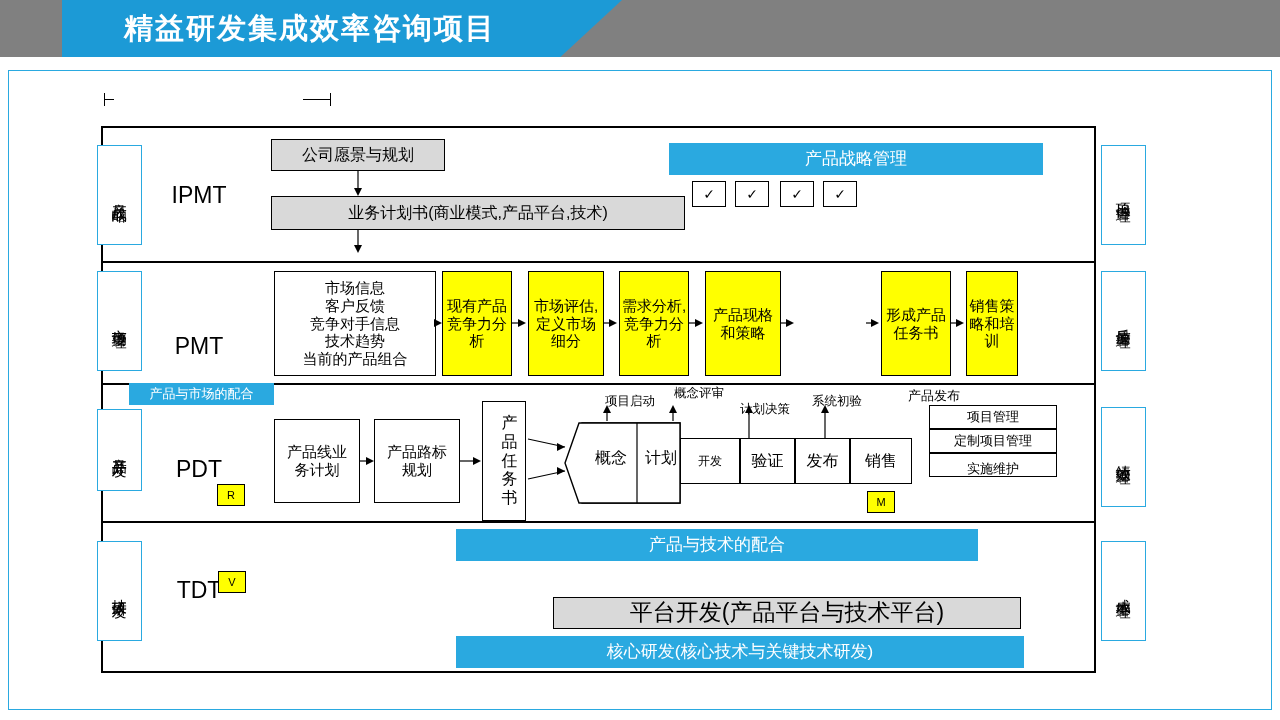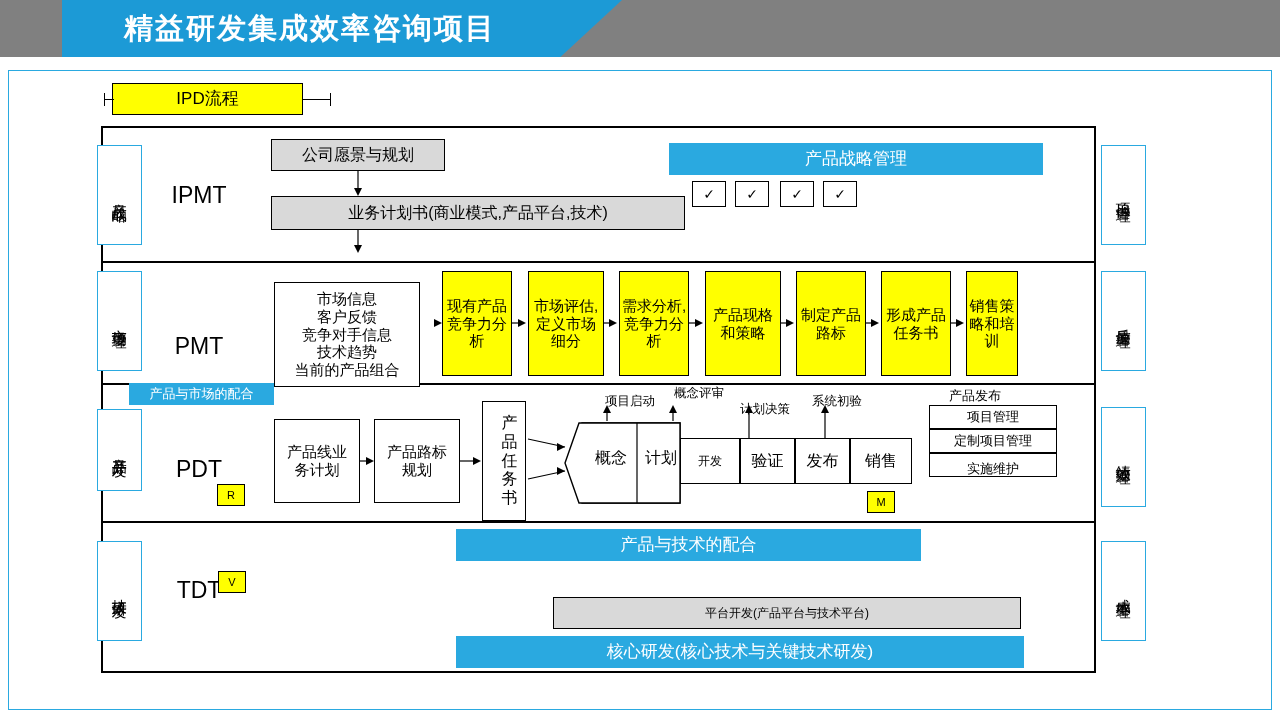--- a/index.html
+++ b/index.html
@@ -116,23 +116,20 @@
 </head>
 <body>
 
 <div class="header-bar"></div>
 <div class="header-ribbon-inner">
   <span class="header-title">精益研发集成效率咨询项目</span>
 </div>
 
 <div class="slide-frame">
 
-  <div class="box yellow" style="left:103px; top:12px; width:191px; height:32px; font-size:17px;">
-    <span>IPD流程</span>
-  </div>
   <div class="thinh" style="left:95px; top:28px; width:10px;"></div>
   <div class="thinh" style="left:294px; top:28px; width:28px;"></div>
   <div class="thinv" style="left:95px; top:22px; height:13px;"></div>
   <div class="thinv" style="left:321px; top:22px; height:13px;"></div>
 
   <div class="vline" style="left:92px; top:55px; height:546px;"></div>
   <div class="vline" style="left:1085px; top:55px; height:546px;"></div>
   <div class="hline" style="left:92px; top:55px; width:995px;"></div>
   <div class="hline" style="left:92px; top:190px; width:995px;"></div>
   <div class="hline" style="left:92px; top:312px; width:995px;"></div>
@@ -203,42 +200,39 @@
   <div class="chk" style="left:726px; top:110px;">
     <span>✓</span>
   </div>
   <div class="chk" style="left:771px; top:110px;">
     <span>✓</span>
   </div>
   <div class="chk" style="left:814px; top:110px;">
     <span>✓</span>
   </div>
 
-  <div class="box bordered" style="left:265px; top:200px; width:146px; height:105px; font-size:15px; flex-direction:column;margin-top:11px;">
+  <div class="box bordered" style="left:265px; top:200px; width:162px; height:105px; font-size:15px; flex-direction:column;">
     <span>市场信息</span>
     <span>客户反馈</span>
     <span>竞争对手信息</span>
     <span>技术趋势</span>
     <span>当前的产品组合</span>
   </div>
 
   <div class="box yellow" style="left:433px; top:200px; width:70px; height:105px; font-size:15px;">
     <span>现有产品竞争力分析</span>
   </div>
   <div class="box yellow" style="left:519px; top:200px; width:76px; height:105px; font-size:15px;">
     <span>市场评估,定义市场细分</span>
   </div>
   <div class="box yellow" style="left:610px; top:200px; width:70px; height:105px; font-size:15px;">
     <span>需求分析,竞争力分析</span>
   </div>
   <div class="box yellow" style="left:696px; top:200px; width:76px; height:105px; font-size:15px;">
     <span>产品现格和策略</span>
-  </div>
-  <div class="box yellow" style="left:787px; top:200px; width:70px; height:105px; font-size:15px;">
-    <span>制定产品路标</span>
   </div>
   <div class="box yellow" style="left:872px; top:200px; width:70px; height:105px; font-size:15px;">
     <span>形成产品任务书</span>
   </div>
   <div class="box yellow" style="left:957px; top:200px; width:52px; height:105px; font-size:15px;align-items:center;">
     <span>销售策略和培训</span>
   </div>
 
   <div class="box cyan" style="left:120px; top:312px; width:145px; height:22px; font-size:13px;">
     <span>产品与市场的配合</span>
@@ -330,36 +324,36 @@
   <div class="tiny-label" style="left:665px; top:314px;">
     <span>概念评审</span>
   </div>
   <div class="tiny-label" style="left:731px; top:330px;text-align:center;">
     <span>计划决策</span>
   </div>
   <div class="tiny-label" style="left:803px; top:322px;">
     <span>系统初验</span>
   </div>
 
-  <div class="tiny-label" style="left:940px; top:316px; font-size:13px;">
+  <div class="tiny-label" style="left:899px; top:316px; font-size:13px;">
     <span>产品发布</span>
   </div>
   <div class="box bordered" style="left:920px; top:334px; width:128px; height:24px; font-size:13px;">
     <span>项目管理</span>
   </div>
   <div class="box bordered" style="left:920px; top:358px; width:128px; height:24px; font-size:13px;">
     <span>定制项目管理</span>
   </div>
   <div class="box bordered" style="left:920px; top:382px; width:128px; height:24px; font-size:13px;align-items:flex-end;">
     <span>实施维护</span>
   </div>
 
-  <div class="box cyan" style="left:447px; top:458px; width:465px; height:32px; font-size:17px;font-family:Liberation Serif, serif;">
+  <div class="box cyan" style="left:447px; top:458px; width:522px; height:32px; font-size:17px;font-family:Liberation Serif, serif;">
     <span>产品与技术的配合</span>
   </div>
-  <div class="box grey" style="left:544px; top:526px; width:468px; height:32px; font-size:12px;">
+  <div class="box grey" style="left:544px; top:526px; width:468px; height:32px; font-size:23px;">
     <span>平台开发(产品平台与技术平台)</span>
   </div>
   <div class="box cyan" style="left:447px; top:565px; width:568px; height:32px; font-size:17px;">
     <span>核心研发(核心技术与关键技术研发)</span>
   </div>
 
 </div>
 
 </body></html>

